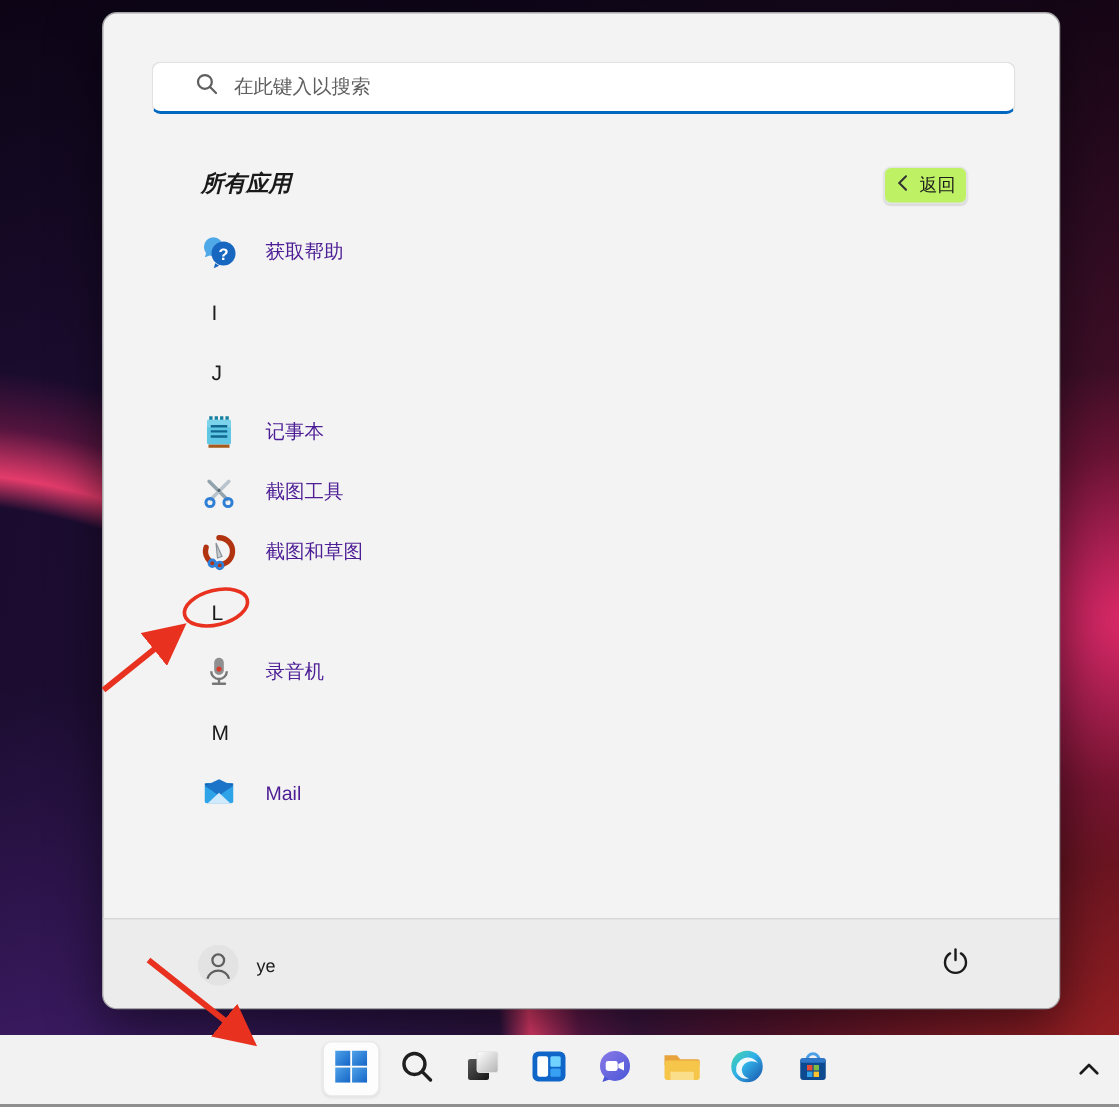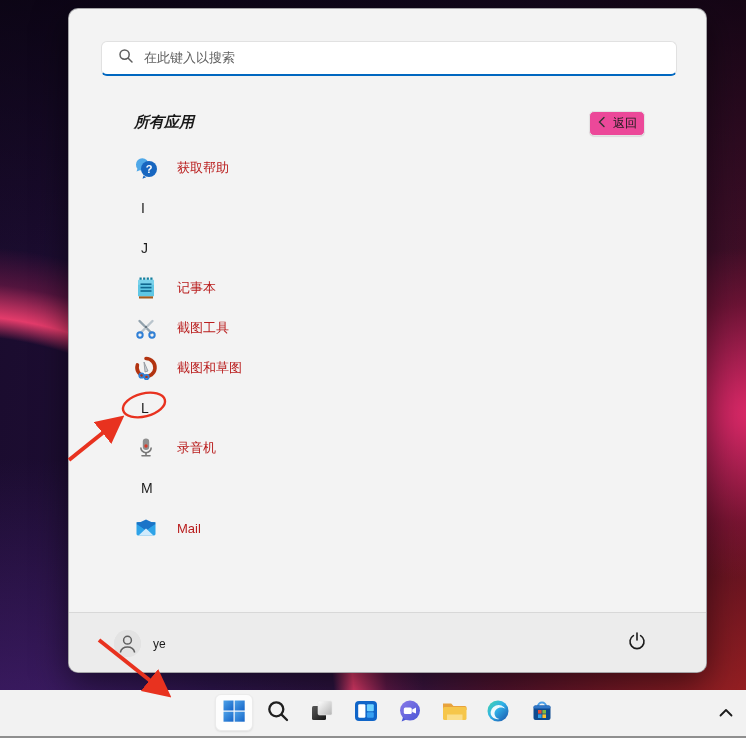--- a/index.html
+++ b/index.html
@@ -16,41 +16,41 @@
   }
   
   .panel{
     position:absolute;left:68px;top:8px;width:639px;height:665px;
     background:#f3f3f3;border:1px solid rgba(20,20,30,.35);border-radius:10px;
     box-shadow:0 10px 34px rgba(0,0,0,.5);box-sizing:border-box;overflow:hidden;
   }
   .search-box{
     position:absolute;left:32px;top:32px;width:576px;height:35px;box-sizing:border-box;
     background:#fff;border:1px solid #e1e1e1;border-bottom:2px solid #0067c0;
-    border-radius:6px;display:flex;align-items:center;padding:0 16px;gap:10px;cursor:text;text-align:right;
+    border-radius:6px;display:flex;align-items:center;padding:0 28px;gap:10px;cursor:text;text-align:right;
   }
   .search-box .ph{font-size:13px;color:#5f5f5f;}
   .apps-header{position:absolute;left:65px;top:104px;font-size:15px;font-weight:bold;color:#191919;font-style:italic;}
   .back-btn{
     position:absolute;left:520px;top:102px;width:56px;height:25px;box-sizing:border-box;
-    background:#ec4899;border:1px solid #e4e4e4;border-radius:5px;
+    background:#bef264;border:1px solid #e4e4e4;border-radius:5px;
     box-shadow:0 1px 1px rgba(0,0,0,.1);display:flex;align-items:center;justify-content:center;
     gap:7px;font-size:12px;color:#1b1b1b;cursor:pointer;padding:0;
     font-family:inherit;
   }
   .app-list{position:absolute;left:0;top:139px;width:100%;height:466px;overflow:hidden;}
   .row{height:40px;display:flex;align-items:center;padding-left:64px;cursor:pointer;}
   .row .icn{width:26px;height:26px;flex:0 0 26px;display:flex;align-items:center;justify-content:center;}
-  .row .lbl{margin-left:18px;font-size:13px;color:#b91c1c;}
+  .row .lbl{margin-left:18px;font-size:13px;color:#4c1d95;}
   .row.section{padding-left:72px;font-size:14px;color:#1b1b1b;}
   .user-bar{
     position:absolute;left:0;bottom:0;width:100%;height:60px;background:#ececec;
     border-top:1px solid #d8d8d8;box-sizing:border-box;
   }
-  .account{position:absolute;left:45px;top:17px;display:flex;align-items:center;gap:12px;cursor:pointer;}
+  .account{position:absolute;left:63px;top:17px;display:flex;align-items:center;gap:12px;cursor:pointer;}
   .avatar{width:27px;height:27px;border-radius:50%;background:#e2e2e2;display:flex;align-items:center;justify-content:center;}
   .uname{font-size:12px;color:#1b1b1b;}
   .power-btn{position:absolute;left:548px;top:10px;width:40px;height:38px;background:transparent;border:none;
     display:flex;align-items:center;justify-content:center;cursor:pointer;}
   
   .taskbar{
     position:absolute;left:0;top:690px;width:746px;height:48px;background:#f2f2f2;
     border-bottom:2px solid #8f8f8f;box-sizing:border-box;
   }
   .tb-icons{position:absolute;left:215px;top:4px;display:flex;gap:6px;}

